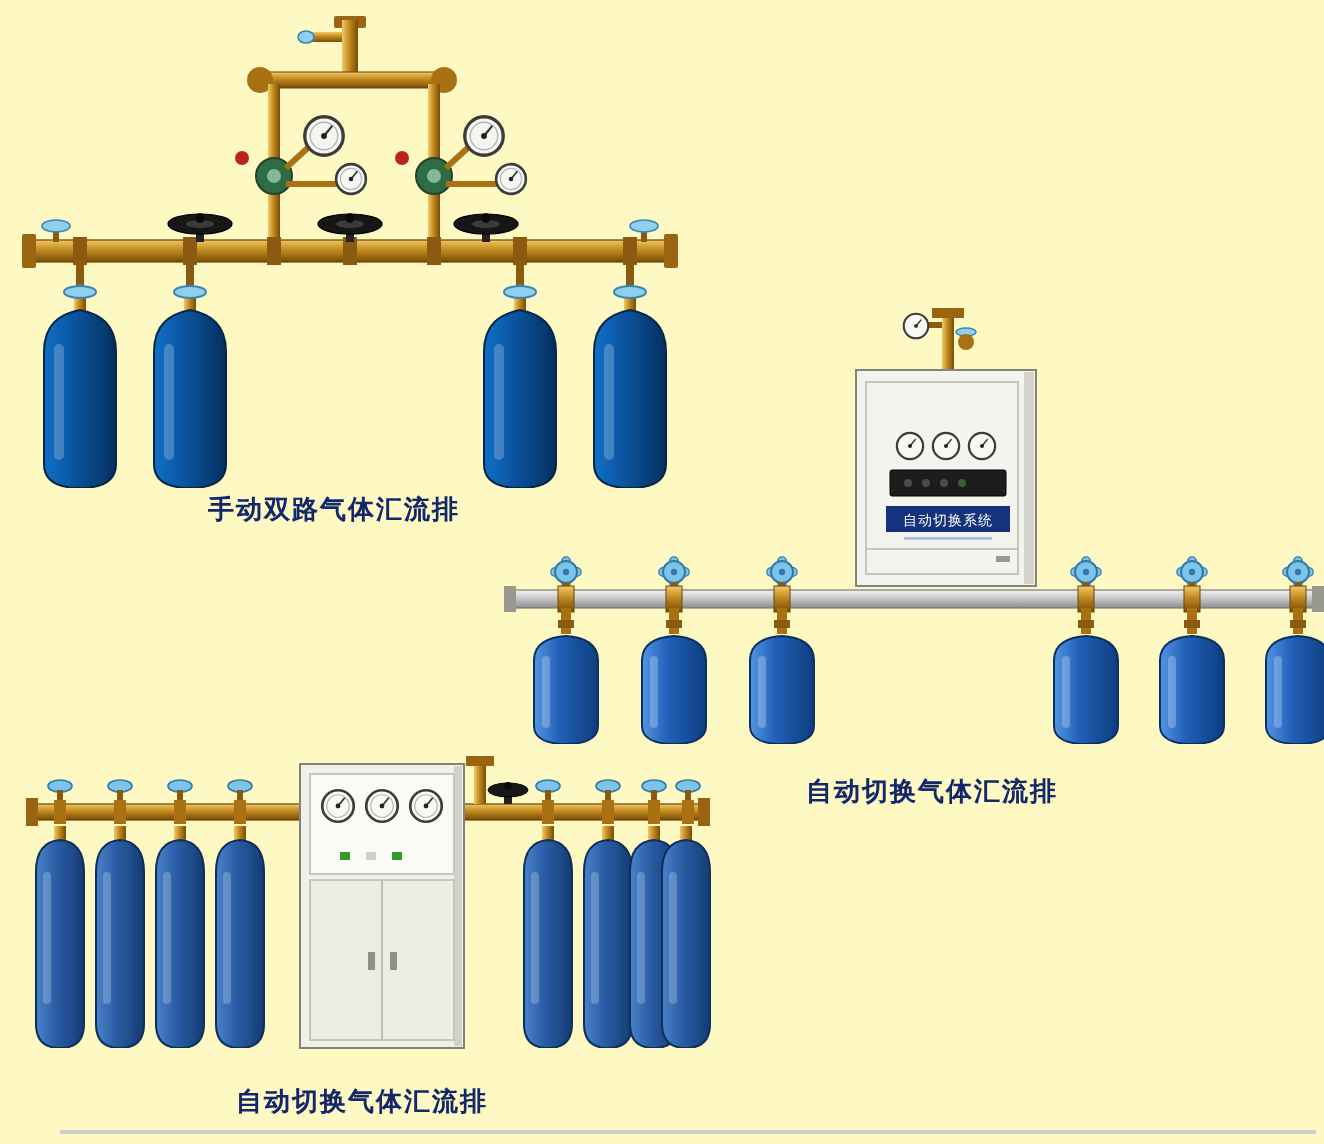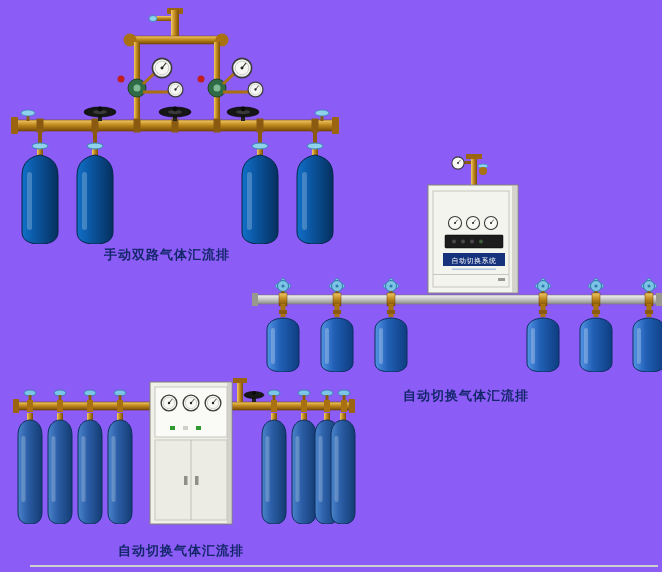--- a/index.html
+++ b/index.html
@@ -1,16 +1,16 @@
 <!DOCTYPE html>
 <html><head>
 <meta charset="utf-8">
 <style>
   html,body{margin:0;padding:0;background:#fff;}
-  .stage{position:relative;width:662px;height:572px;background:#8b5cf6;overflow:hidden;
+  .stage{position:relative;width:662px;height:572px;background:#fef9c3;overflow:hidden;
          font-family:"Liberation Sans",sans-serif;}
   .figure{position:absolute;}
   .caption{position:absolute;font-weight:bold;font-size:13px;letter-spacing:1px;
            color:#13276b;white-space:nowrap;}
   .bottom-line{position:absolute;left:30px;top:565px;width:628px;height:2px;background:#cfcfcf;}
 </style>
 </head>
 <body>
 
 <div class="stage">

